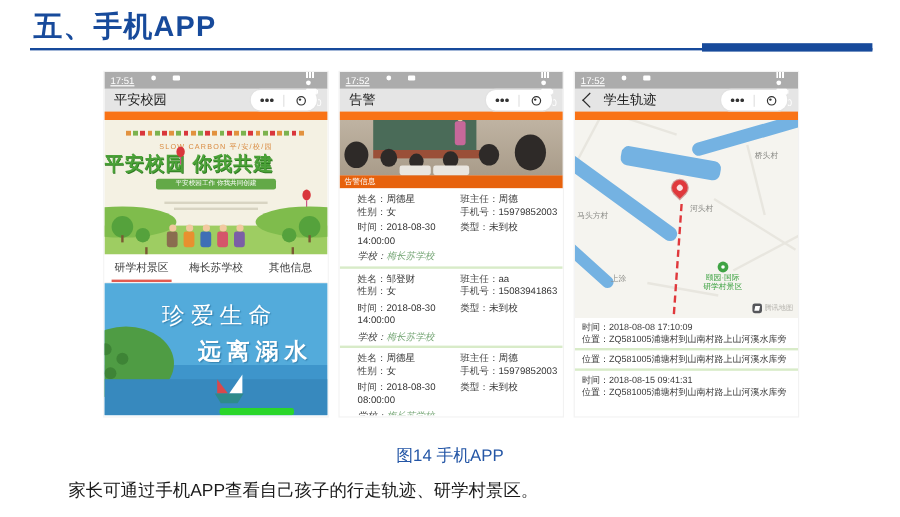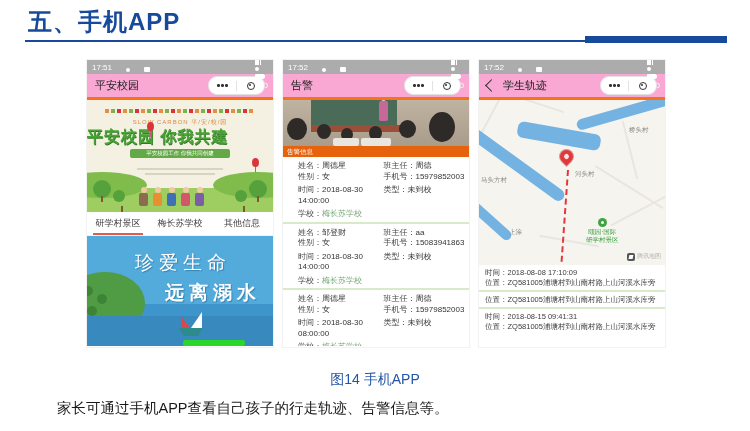--- a/index.html
+++ b/index.html
@@ -13,31 +13,31 @@
 
   
   .fig-caption{position:absolute;left:0;top:371px;width:750px;text-align:center;font-size:14px;color:#2456A6;}
   .doc-desc{position:absolute;left:57px;top:399px;font-size:14.5px;color:#1a1a1a;}
 
   
   .phones{position:absolute;left:87px;top:60px;display:flex;gap:10px;}
   .phone{width:186px;height:287px;background:#fff;box-shadow:0 0 0 1px rgba(0,0,0,0.05);overflow:hidden;position:relative;}
 
   .statusbar{height:14px;background:#ACACAC;color:#fff;font-size:8px;display:flex;align-items:center;padding:0 5px;box-sizing:border-box;}
-  .sb-left{display:flex;align-items:flex-end;gap:14px;}
+  .sb-left{display:flex;align-items:flex-start;gap:14px;text-decoration:underline;}
   .sb-right{margin-left:auto;display:flex;align-items:flex-start;gap:2.5px;flex-direction:column;}
   .sb-dot{width:4px;height:4px;border-radius:50%;background:#fff;display:inline-block;}
   .sb-rect{width:6px;height:4.5px;background:#fff;border-radius:1px;display:inline-block;}
   .sb-bolt{width:3px;height:6px;background:#fff;display:inline-block;transform:skewX(-18deg);}
   .sb-ring{width:5px;height:5px;border:1px solid #fff;border-radius:50%;box-sizing:border-box;display:inline-block;}
   .sb-sig{width:7px;height:5px;background:linear-gradient(90deg,#fff 0 1.6px,transparent 1.6px 2.4px,#fff 2.4px 4px,transparent 4px 4.8px,#fff 4.8px 6.4px,transparent 6.4px);display:inline-block;}
   .sb-batt{width:9px;height:5px;background:#fff;border-radius:1px;position:relative;display:inline-block;}
   .sb-batt::after{content:"";position:absolute;right:-1.5px;top:1.25px;width:1.5px;height:2.5px;background:#fff;}
 
-  .navbar{height:26px;background:#f9a8d4;border-bottom:3px solid #f97316;display:flex;align-items:center;padding:0 8px;box-sizing:border-box;}
+  .navbar{height:26px;background:#e5e5e5;border-bottom:7px solid #f97316;display:flex;align-items:center;padding:0 8px;box-sizing:border-box;}
   .nav-title{font-size:11px;color:#1b1b1b;}
   .back{width:8px;height:8px;border-left:1.5px solid #2b2b2b;border-bottom:1.5px solid #2b2b2b;transform:rotate(45deg);margin-right:7px;flex:0 0 auto;}
   .capsule{margin-left:auto;width:55px;height:17px;border:1px solid #E2E2E2;border-radius:9px;background:#fff;display:flex;align-items:center;}
   .cap-half{flex:1;display:flex;align-items:center;justify-content:center;height:100%;}
   .cap-dots{width:2.5px;height:2.5px;border-radius:50%;background:#333;box-shadow:-4px 0 0 #333,4px 0 0 #333;}
   .cap-div{width:1px;height:10px;background:#E2E2E2;}
   .cap-target{width:8px;height:8px;border:1.4px solid #333;border-radius:50%;box-sizing:border-box;position:relative;}
   .cap-target::after{content:"";position:absolute;left:1.6px;top:1.6px;width:2px;height:2px;border-radius:50%;background:#333;}
 
   
@@ -85,21 +85,21 @@
   .shoulder{position:absolute;background:#E9E6E0;border-radius:2px;}
   .alert-hd{height:11px;background:#E7620D;color:#fff;font-size:6.5px;line-height:11px;padding-left:4px;}
   .alert-list{height:189px;background:#fff;overflow:hidden;position:relative;}
   .entry{display:flex;padding:4px 0 2px 0;border-bottom:2px solid #D8EBC8;position:relative;}
   .entry:last-child{border-bottom:none;}
   .col-l{width:54%;padding-left:15px;box-sizing:border-box;}
   .col-r{width:46%;}
   .fld{font-size:8px;line-height:10.5px;color:#333;}
   .fld .lab{color:#454545;}
   .fld.gap{margin-top:3px;}
-  .school{color:#78A878;margin-top:3px;}
+  .school{color:#78A878;margin-top:3px;font-style:italic;}
 
   
   .map{height:165px;background:#F5F4EF;position:relative;overflow:hidden;}
   .road{position:absolute;background:#E8E6DF;}
   .river{position:absolute;background:#74B2E2;border-radius:6px;}
   .pin{position:absolute;left:81px;top:50px;width:13px;height:13px;background:#E0383C;border-radius:50% 50% 50% 0;transform:rotate(-45deg);box-shadow:0 0 0 1px rgba(150,20,20,.4);}
   .pin::after{content:"";position:absolute;left:4px;top:4px;width:5px;height:5px;border-radius:50%;background:#fff;opacity:.85;}
   .track{position:absolute;left:88px;top:70px;height:92px;border-left:2px dashed #E0383C;transform:rotate(4deg);transform-origin:top;}
   .maplab{position:absolute;font-size:6.5px;color:#8A8A86;white-space:nowrap;}
   .poi{position:absolute;left:107px;top:118px;text-align:center;}
@@ -358,13 +358,13 @@
       </div>
       <div class="record">
         <div class="rfld"><span class="lab">时间：</span><span>2018-08-15 09:41:31</span></div>
         <div class="rfld"><span class="lab">位置：</span><span>ZQ581005浦塘村到山南村路上山河溪水库旁</span></div>
       </div>
     </div>
   </div>
 </div>
 
 <div class="fig-caption">图14 手机APP</div>
-<div class="doc-desc">家长可通过手机APP查看自己孩子的行走轨迹、告警信息等。</div>
+<div class="doc-desc">家长可通过手机APP查看自己孩子的行走轨迹、研学村景区。</div>
 
 </body></html>

